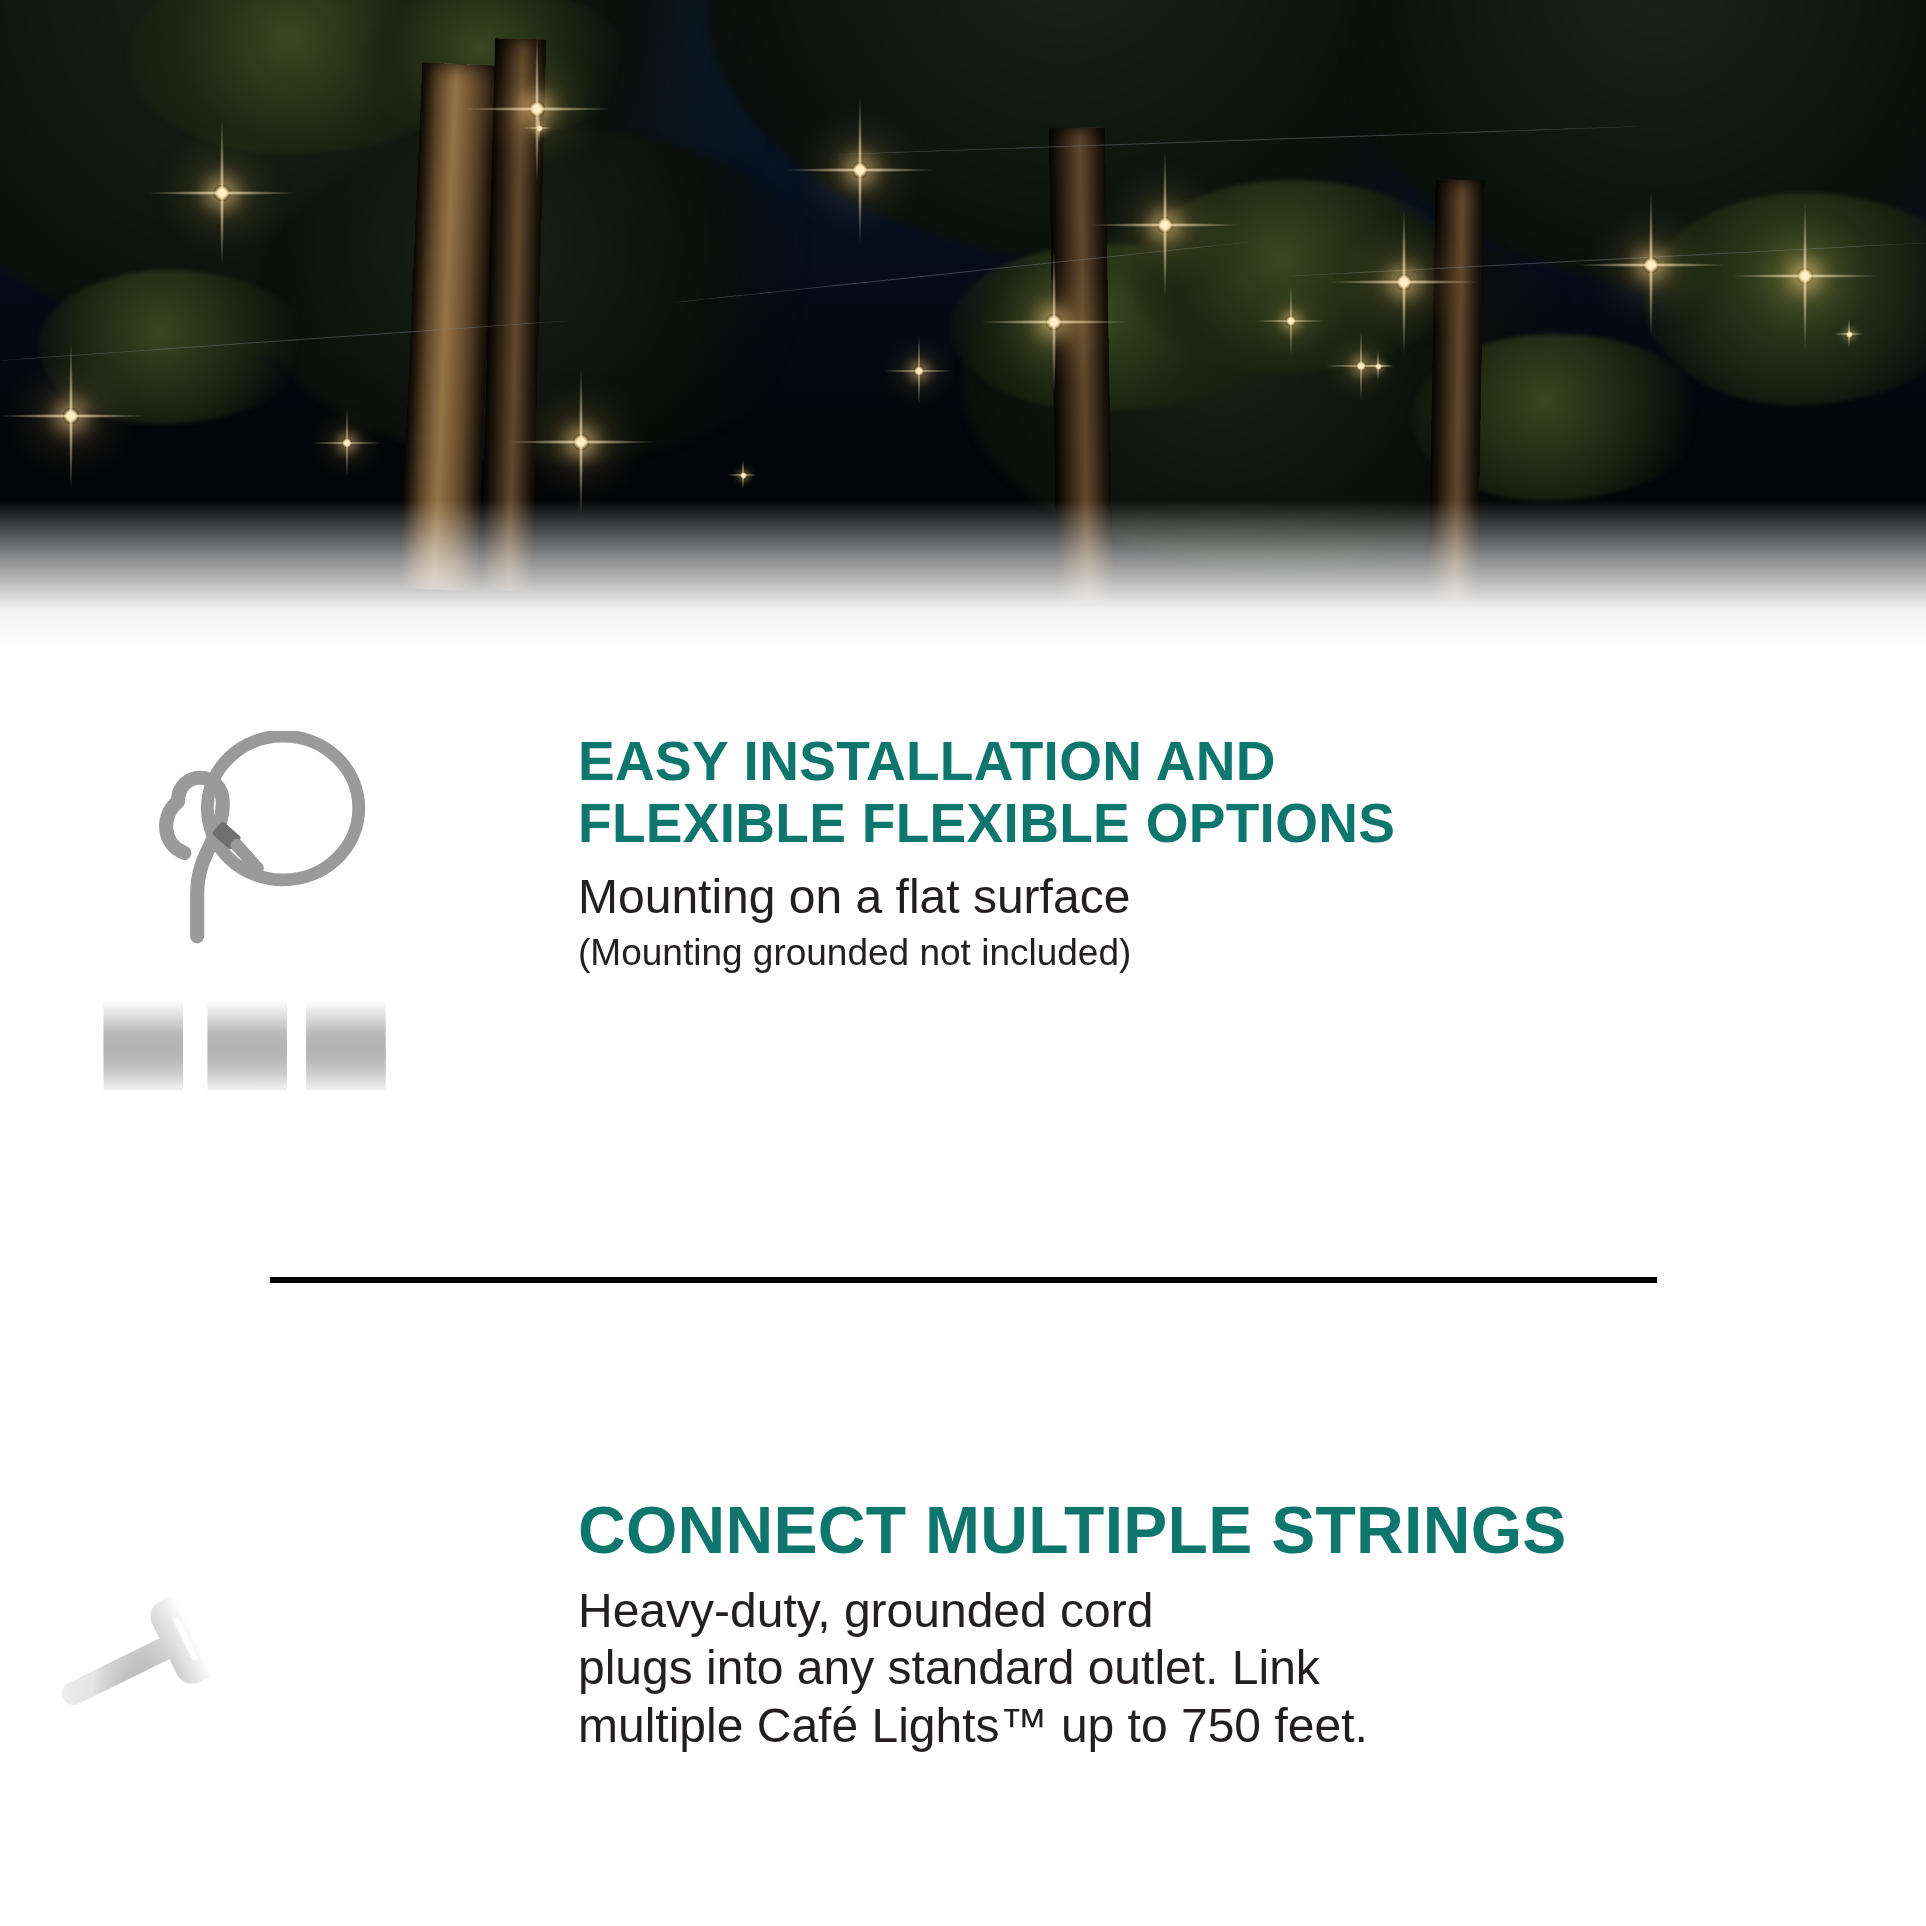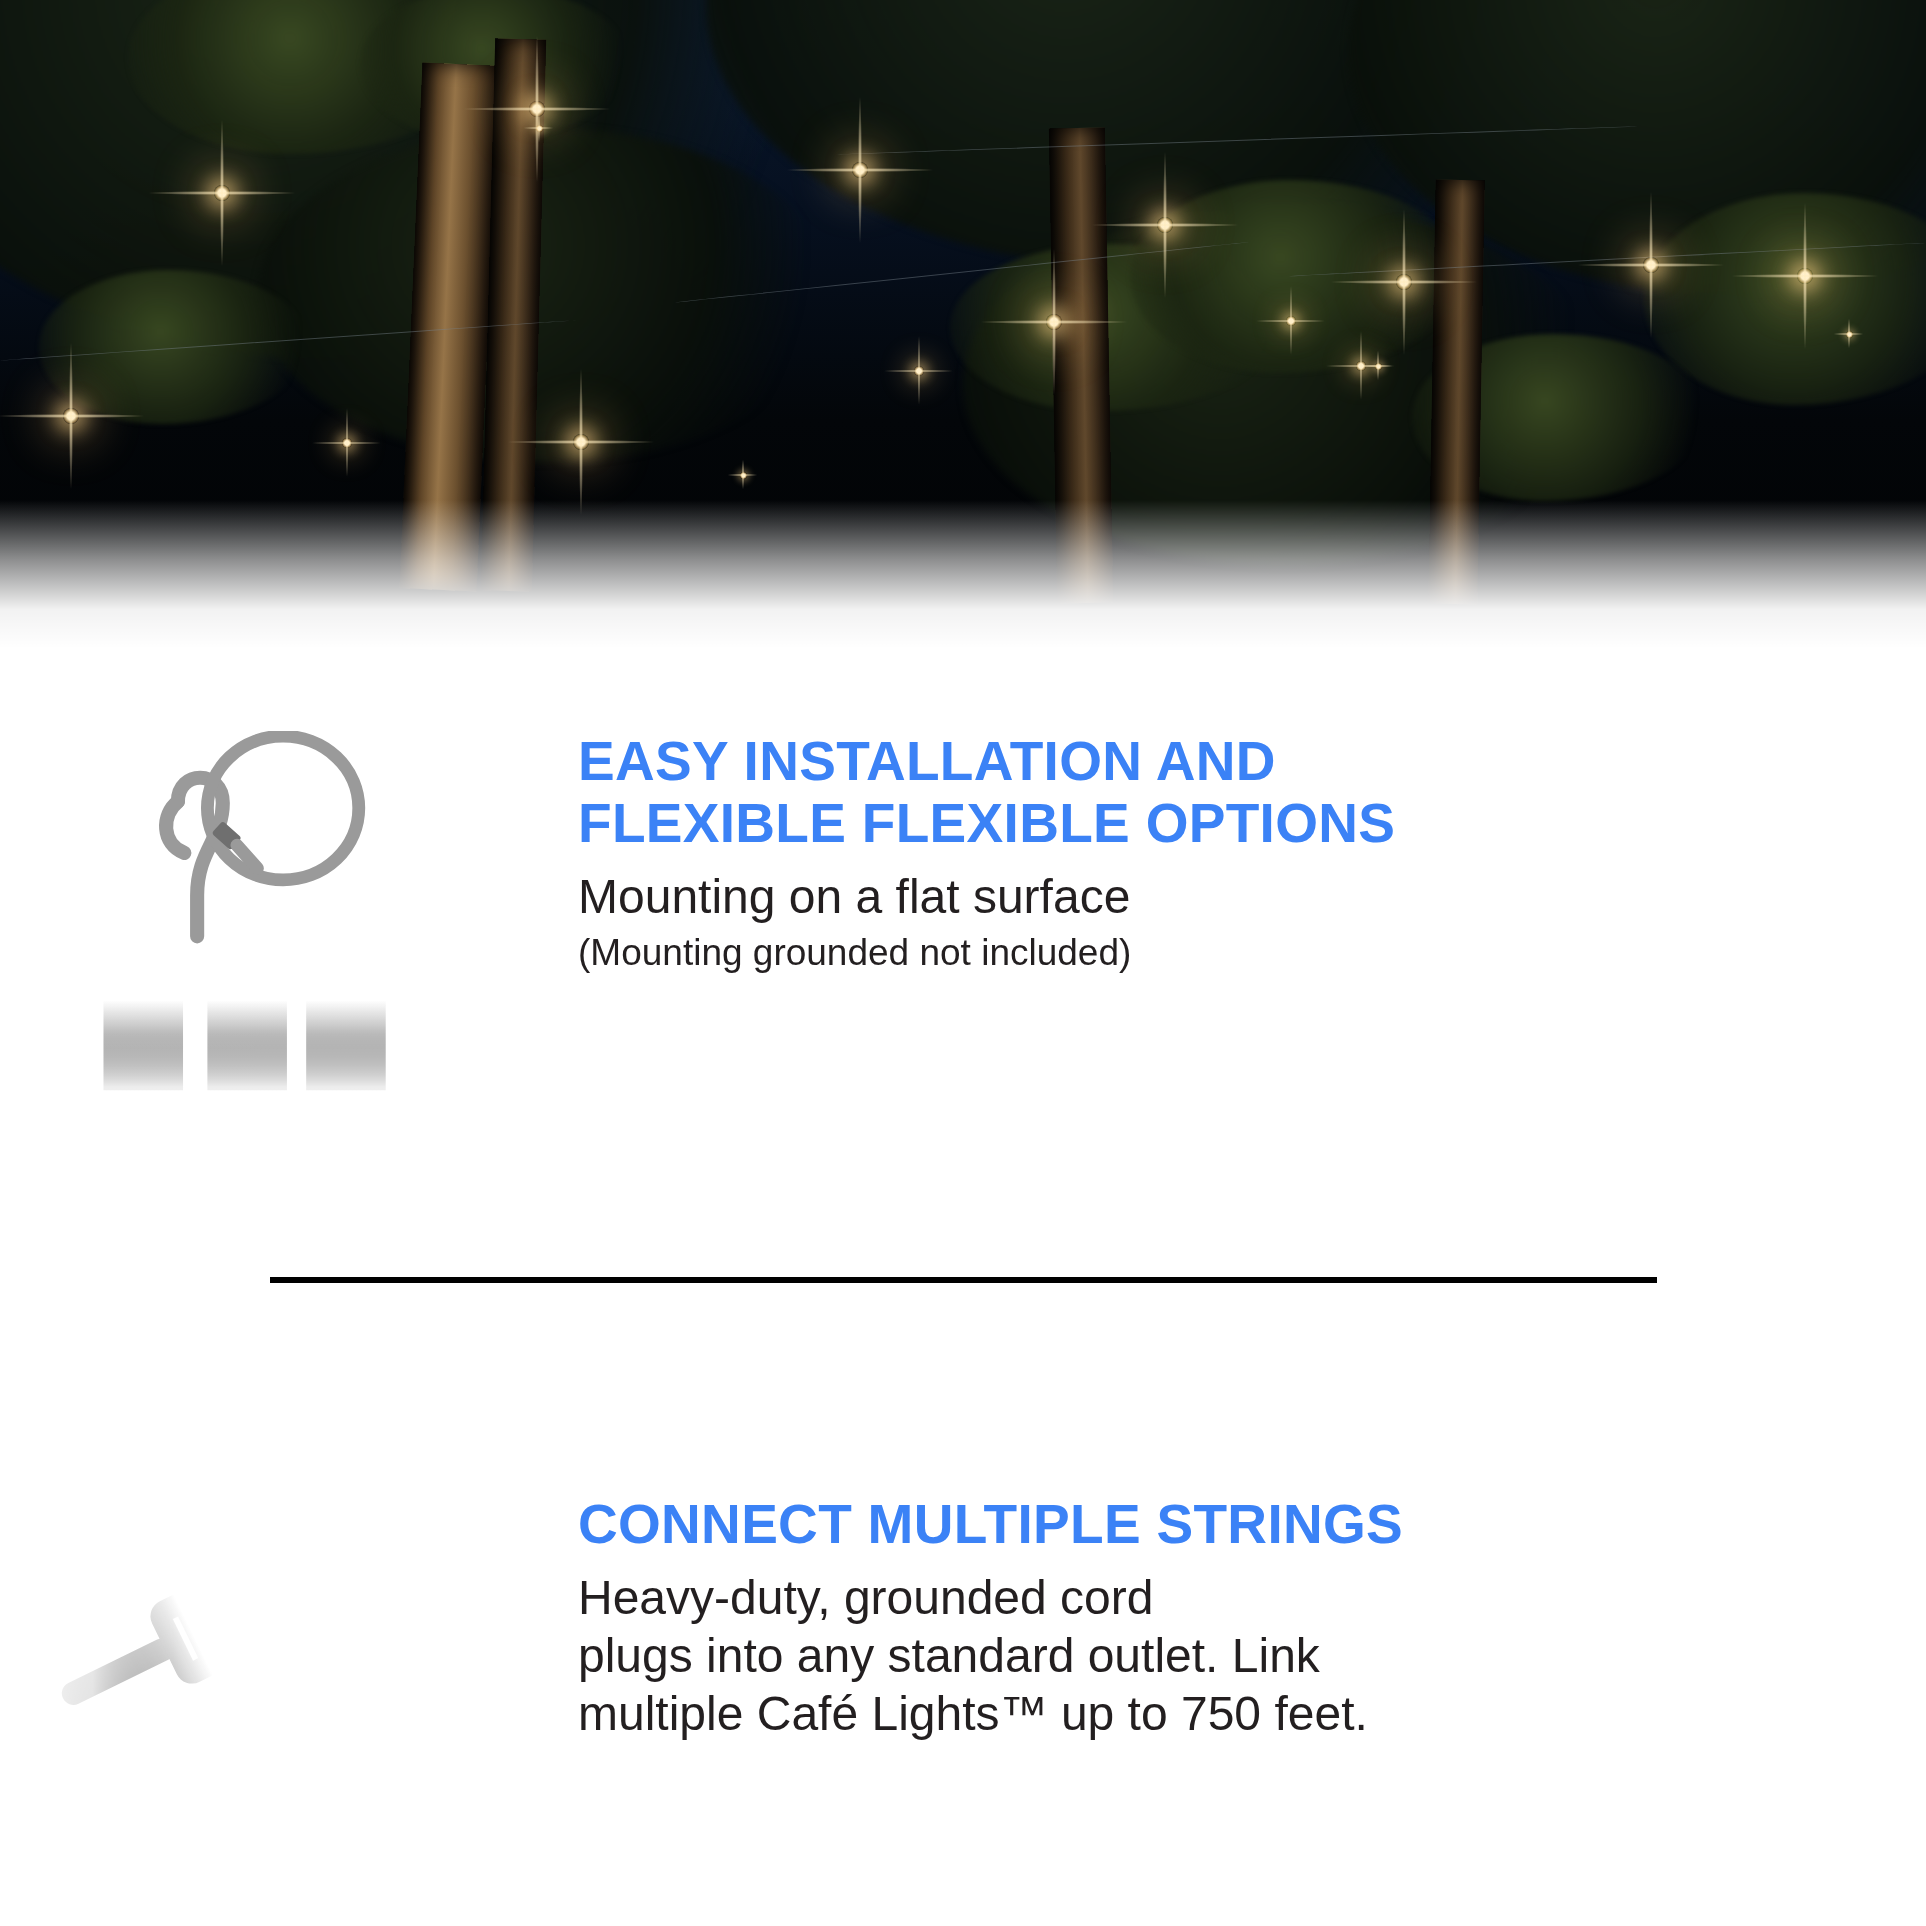--- a/index.html
+++ b/index.html
@@ -133,27 +133,27 @@
     display: flex;
     justify-content: center;
     align-items: flex-start;
   }
   .feature-text {
     flex: 1 1 auto;
     padding-right: 77px;
   }
   .feat-title {
     font-weight: bold;
-    color: #3b82f6;
+    color: #0f766e;
     letter-spacing: 0.3px;
     line-height: 1.12;
     margin: 0 0 14px 0;
   }
   .feat-title.t1 { font-size: 55px; }
-  .feat-title.t2 { font-size: 55px; }
+  .feat-title.t2 { font-size: 66px; }
   .feat-body {
     font-size: 48px;
     color: #231f20;
     line-height: 1.20;
     margin: 0;
   }
   .feat-note {
     font-size: 37px;
     color: #231f20;
     line-height: 1.25;

